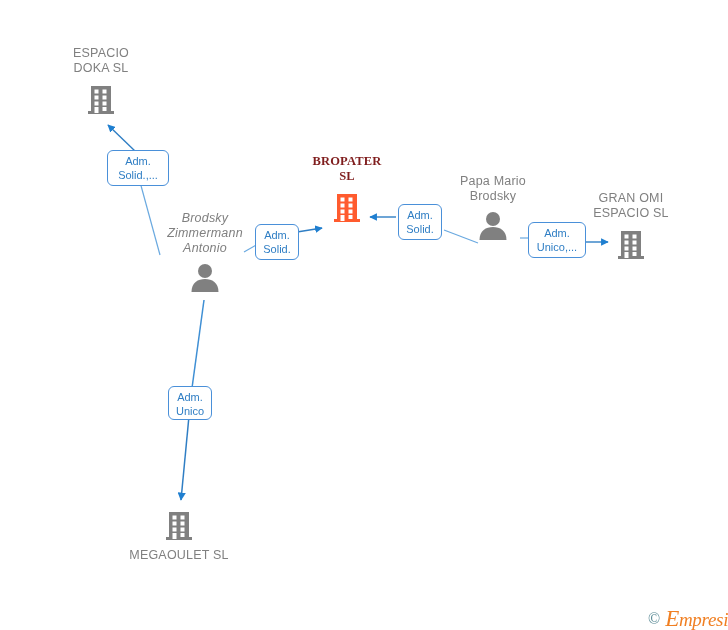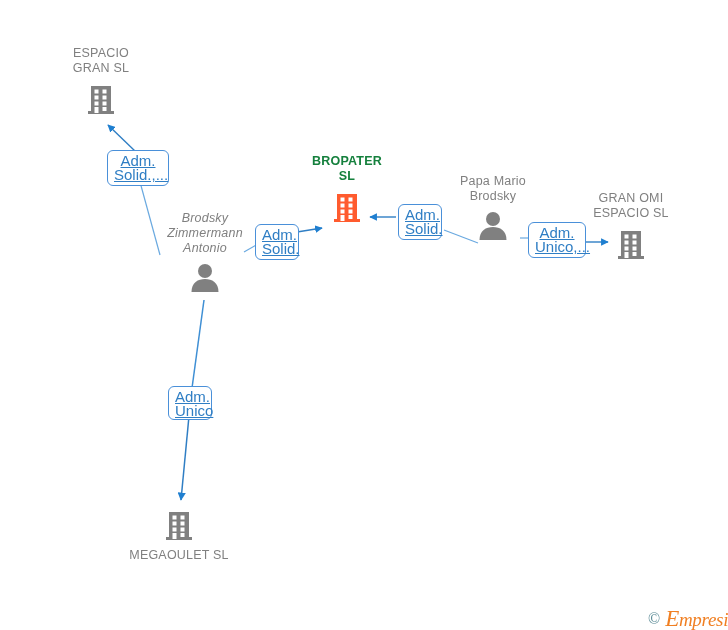--- a/index.html
+++ b/index.html
@@ -33,40 +33,40 @@
   }
   .node-label {
     color: #808080;
     font-size: 12.5px;
     line-height: 15px;
     white-space: pre-line;
     letter-spacing: 0.2px;
   }
   .node-label.bold {
     font-weight: bold;
-    color: #15803d;
+    color: #7f1d1d;
+    font-family: Liberation Serif, serif;
   }
   .icon-wrap {
     display: flex;
     justify-content: center;
     align-items: center;
   }
   .edge-label {
     position: absolute;
     border: 1.6px solid #4a90d9;
     border-radius: 6px;
     background: #ffffff;
     color: #2f7ec4;
-    font-size: 15px;
+    font-size: 11px;
     line-height: 14px;
     text-align: center;
     padding: 3px 6px;
     white-space: pre-line;
     box-sizing: border-box;
-    text-decoration: underline;
   }
   .watermark {
     position: absolute;
     display: flex;
     align-items: center;
     gap: 5px;
   }
   .wm-c {
     color: #5b8b96;
     font-size: 16px;
@@ -107,21 +107,21 @@
 
     <line x1="585" y1="242" x2="608" y2="242" stroke="#2f7ec4" stroke-width="1.4" marker-end="url(#arrow-blue)"></line>
     <line x1="520" y1="238" x2="530" y2="238" stroke="#6aa9e0" stroke-width="1.2"></line>
 
     <line x1="204" y1="300" x2="192" y2="388" stroke="#3f8fd4" stroke-width="1.5"></line>
     <line x1="189" y1="416" x2="181" y2="500" stroke="#2f7ec4" stroke-width="1.5" marker-end="url(#arrow-blue)"></line>
   </svg>
 
   <div class="node" style="left:46px; top:46px; width:110px;">
     <div class="node-label">ESPACIO
-GRAN  SL</div>
+DOKA  SL</div>
     <div class="icon-wrap" style="margin-top:6px;">
       <svg width="36" height="36" viewBox="0 0 36 36">
         <rect x="8" y="4" width="20" height="27" fill="#808080"></rect>
         <rect x="5" y="29" width="26" height="3" fill="#808080"></rect>
         <rect x="11.5" y="7.5" width="4" height="4" fill="#ffffff"></rect>
         <rect x="19.5" y="7.5" width="4" height="4" fill="#ffffff"></rect>
         <rect x="11.5" y="13.5" width="4" height="4" fill="#ffffff"></rect>
         <rect x="19.5" y="13.5" width="4" height="4" fill="#ffffff"></rect>
         <rect x="11.5" y="19.5" width="4" height="4" fill="#ffffff"></rect>
         <rect x="19.5" y="19.5" width="4" height="4" fill="#ffffff"></rect>

